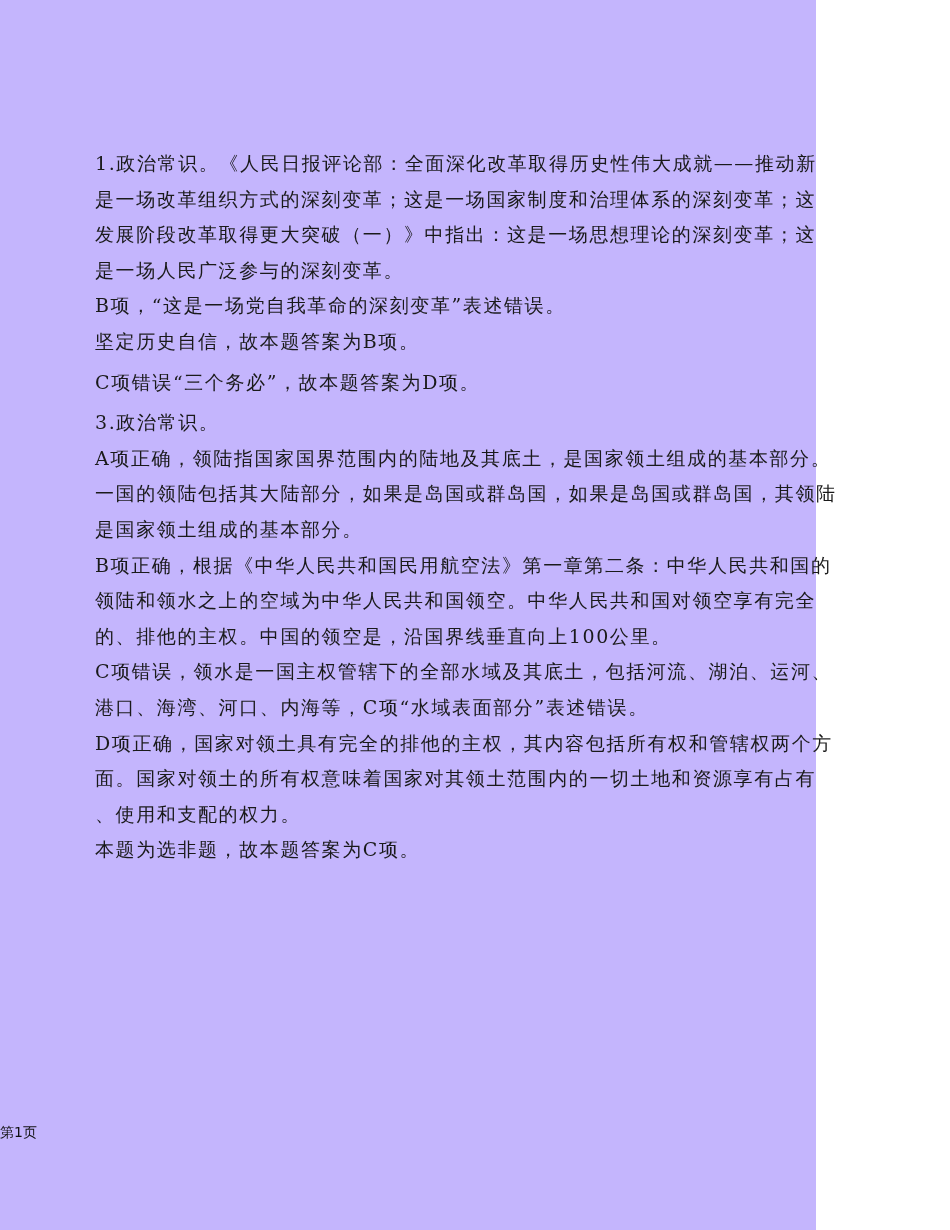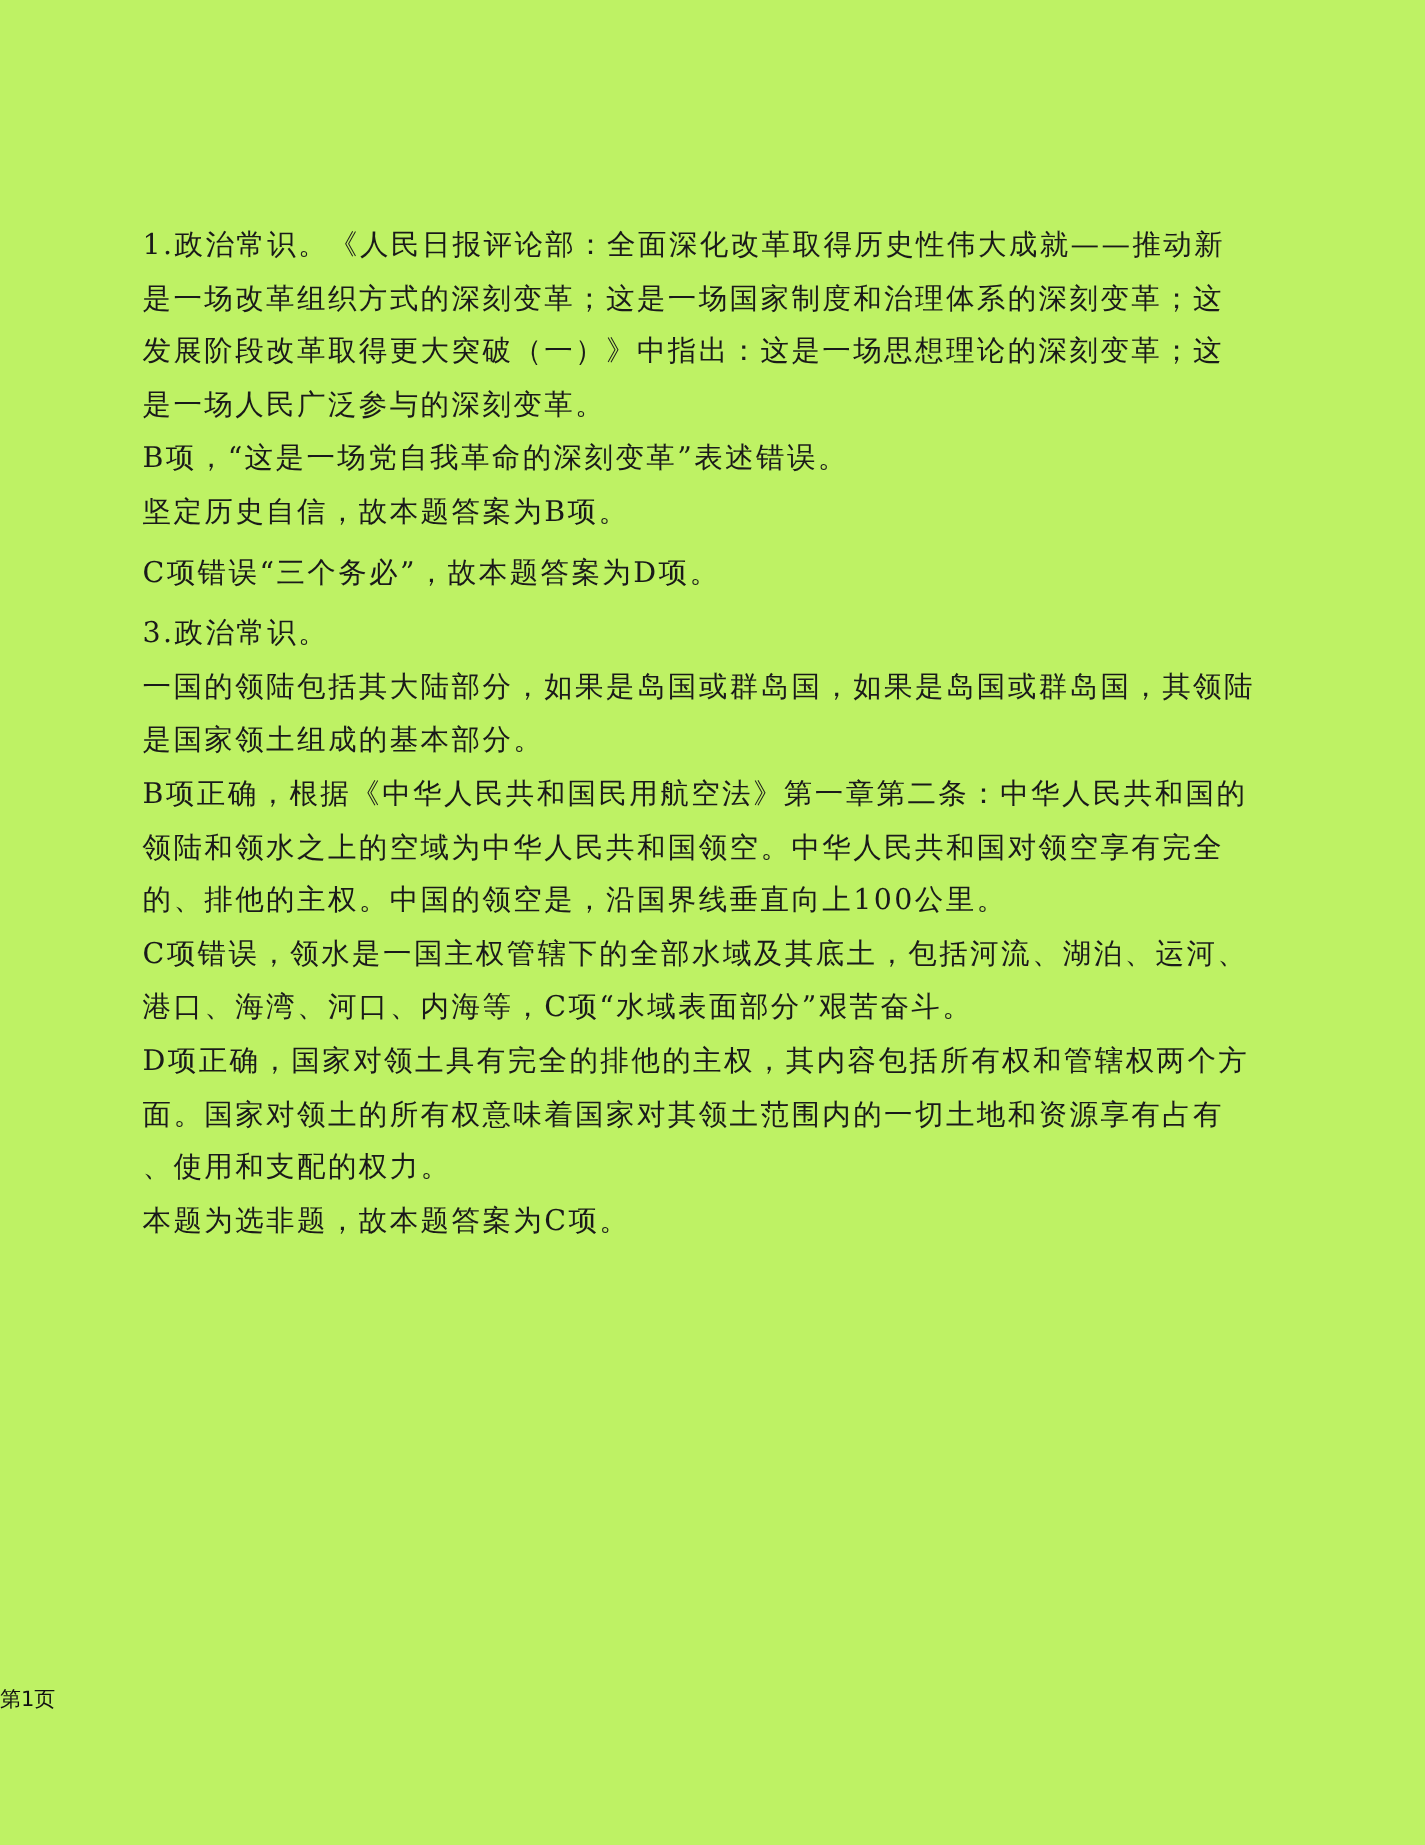--- a/index.html
+++ b/index.html
@@ -1,17 +1,17 @@
 <!DOCTYPE html>
 <html><head>
 <meta charset="utf-8">
 <style>
   html, body { margin: 0; padding: 0; background: #ffffff; }
   body { width: 950px; height: 1230px; position: relative; overflow: hidden; }
-  .page { position: absolute; left: 0; top: 0; width: 950px; height: 1230px; background: #bef264; }
+  .page { position: absolute; left: 0; top: 0; width: 816px; height: 1230px; background: #c4b5fd; }
   .content { position: absolute; left: 95px; top: 146px; width: 770px; }
   .para { margin: 0; }
   .line {
     font-family: "DejaVu Serif", "Liberation Serif", serif;
     font-size: 19px;
     color: #1a1a1a;
     height: 35.6px;
     line-height: 35.6px;
     white-space: nowrap;
     letter-spacing: 1.6px;
@@ -46,31 +46,32 @@
     <div class="para">
       <div class="line">C项错误“三个务必”，故本题答案为D项。</div>
     </div>
 
     <div class="gap"></div>
 
     <div class="para">
       <div class="line">3.政治常识。</div>
     </div>
     <div class="para">
+      <div class="line">A项正确，领陆指国家国界范围内的陆地及其底土，是国家领土组成的基本部分。</div>
       <div class="line">一国的领陆包括其大陆部分，如果是岛国或群岛国，如果是岛国或群岛国，其领陆</div>
       <div class="line">是国家领土组成的基本部分。</div>
     </div>
     <div class="para">
       <div class="line">B项正确，根据《中华人民共和国民用航空法》第一章第二条：中华人民共和国的</div>
       <div class="line">领陆和领水之上的空域为中华人民共和国领空。中华人民共和国对领空享有完全</div>
       <div class="line">的、排他的主权。中国的领空是，沿国界线垂直向上100公里。</div>
     </div>
     <div class="para">
       <div class="line">C项错误，领水是一国主权管辖下的全部水域及其底土，包括河流、湖泊、运河、</div>
-      <div class="line">港口、海湾、河口、内海等，C项“水域表面部分”艰苦奋斗。</div>
+      <div class="line">港口、海湾、河口、内海等，C项“水域表面部分”表述错误。</div>
     </div>
     <div class="para">
       <div class="line">D项正确，国家对领土具有完全的排他的主权，其内容包括所有权和管辖权两个方</div>
       <div class="line">面。国家对领土的所有权意味着国家对其领土范围内的一切土地和资源享有占有</div>
       <div class="line">、使用和支配的权力。</div>
     </div>
     <div class="para">
       <div class="line">本题为选非题，故本题答案为C项。</div>
     </div>
   </div>

